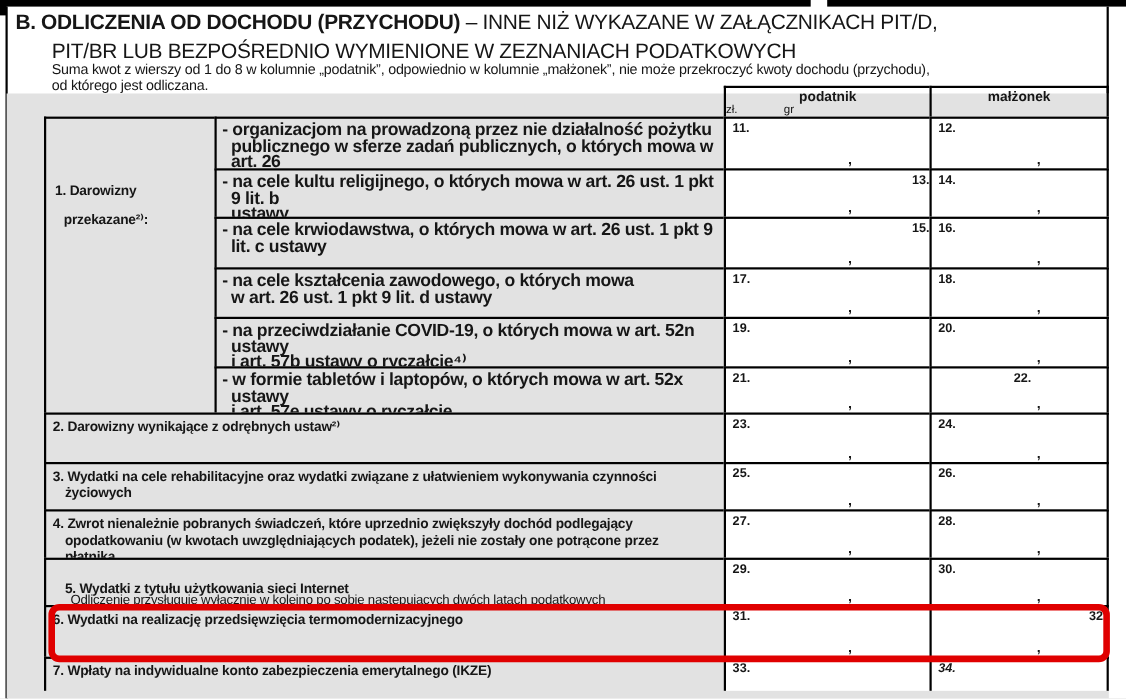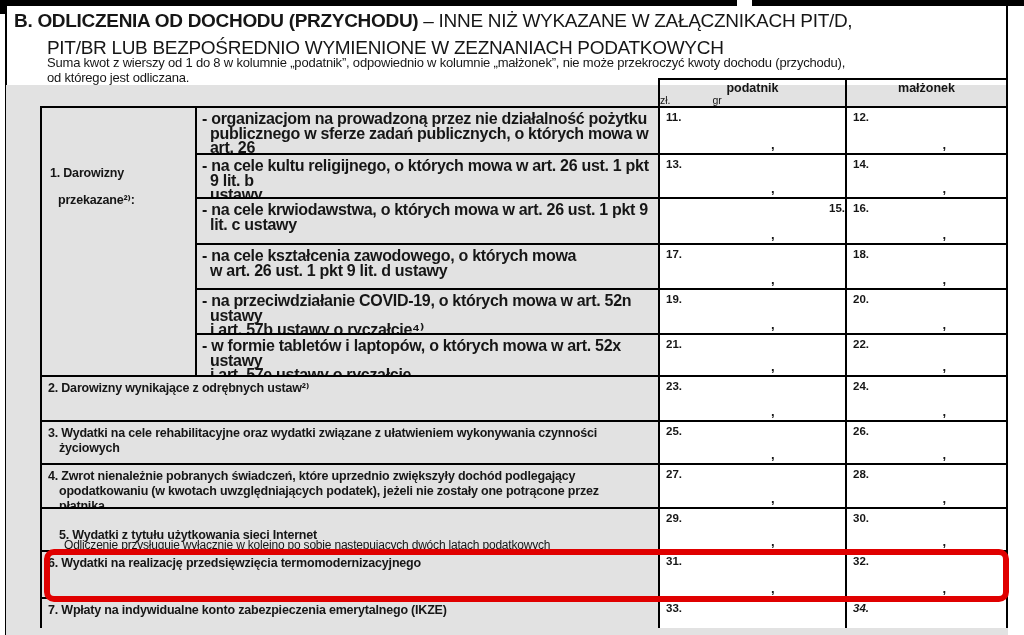--- a/index.html
+++ b/index.html
@@ -102,21 +102,21 @@
     <span>11.</span>
     <span class="comma">,</span>
   </div>
   <div class="c fld rb" style="grid-area:2/4/3/5;">
     <span>12.</span>
     <span class="comma">,</span>
   </div>
 
   <div class="c lbl sub" style="grid-area:3/2/4/3;">- na cele kultu religijnego, o których mowa w art. 26 ust. 1 pkt 9 lit. b
 ustawy</div>
-  <div class="c fld" style="grid-area:3/3/4/4;">
+  <div class="c fld" style="grid-area:3/3/4/4;text-align:right;">
     <span>13.</span>
     <span class="comma">,</span>
   </div>
   <div class="c fld rb" style="grid-area:3/4/4/5;">
     <span>14.</span>
     <span class="comma">,</span>
   </div>
 
   <div class="c lbl sub" style="grid-area:4/2/5/3;">- na cele krwiodawstwa, o których mowa w art. 26 ust. 1 pkt 9 lit. c ustawy</div>
   <div class="c fld" style="grid-area:4/3/5/4;text-align:right;">
@@ -149,21 +149,21 @@
     <span>20.</span>
     <span class="comma">,</span>
   </div>
 
   <div class="c lbl sub" style="grid-area:7/2/8/3;">- w formie tabletów i laptopów, o których mowa w art. 52x ustawy
 i art. 57e ustawy o ryczałcie</div>
   <div class="c fld" style="grid-area:7/3/8/4;">
     <span>21.</span>
     <span class="comma">,</span>
   </div>
-  <div class="c fld rb" style="grid-area:7/4/8/5;">
+  <div class="c fld rb" style="grid-area:7/4/8/5;text-align:center;">
     <span>22.</span>
     <span class="comma">,</span>
   </div>
 
   <div class="c lbl lblw" style="grid-area:8/1/9/3;">2. Darowizny wynikające z odrębnych ustaw²⁾</div>
   <div class="c fld" style="grid-area:8/3/9/4;">
     <span>23.</span>
     <span class="comma">,</span>
   </div>
   <div class="c fld rb" style="grid-area:8/4/9/5;">
@@ -205,21 +205,21 @@
   <div class="c fld rb" style="grid-area:11/4/12/5;">
     <span>30.</span>
     <span class="comma">,</span>
   </div>
 
   <div class="c lbl lblw" style="grid-area:12/1/13/3;">6. Wydatki na realizację przedsięwzięcia termomodernizacyjnego</div>
   <div class="c fld" style="grid-area:12/3/13/4;">
     <span>31.</span>
     <span class="comma">,</span>
   </div>
-  <div class="c fld rb" style="grid-area:12/4/13/5;">
+  <div class="c fld rb" style="grid-area:12/4/13/5;text-align:right;">
     <span>32.</span>
     <span class="comma">,</span>
   </div>
 
   <div class="c lbl lblw" style="grid-area:13/1/14/3;">7. Wpłaty na indywidualne konto zabezpieczenia emerytalnego (IKZE)</div>
   <div class="c fld" style="grid-area:13/3/14/4;">
     <span>33.</span>
   </div>
   <div class="c fld rb" style="grid-area:13/4/14/5;font-style:italic;">
     <span>34.</span>

